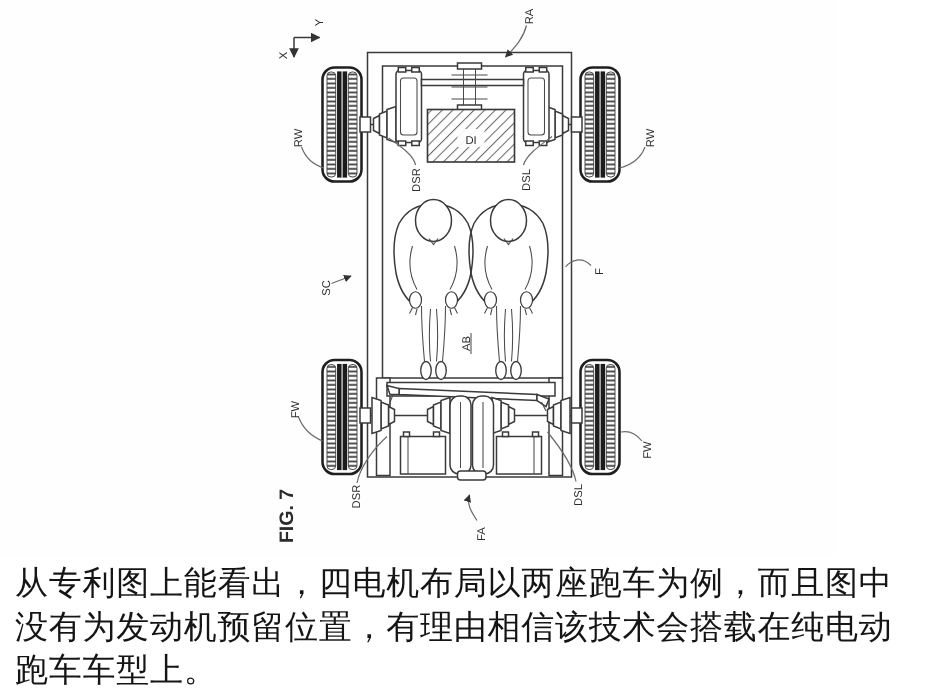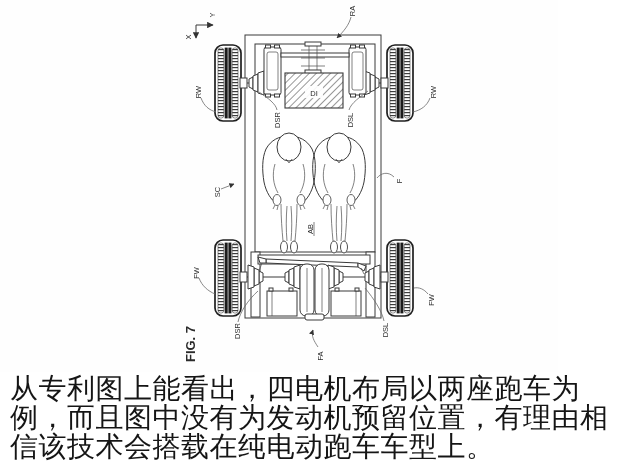--- a/index.html
+++ b/index.html
@@ -10,21 +10,21 @@
     font-family:"Liberation Sans","DejaVu Sans",sans-serif;
     overflow:hidden;
   }
   .figure-area{
     position:absolute;top:0;left:0;width:558px;height:372px;
     background:#fefefe;
   }
   .caption{
     position:absolute;top:368px;left:0;width:600px;
     padding:6px 10px 0 10px;margin:0;
-    font-size:28px;line-height:29px;letter-spacing:0.5px;
+    font-size:22px;line-height:29px;letter-spacing:0.5px;
     color:#151515;
     font-family:"Liberation Sans","DejaVu Sans",sans-serif;
   }
   svg text{
     font-family:"Liberation Sans","DejaVu Sans",sans-serif;
     fill:#2b2b2b;
   }
   .lbl{font-size:7.5px;}
   .figlbl{font-size:13px;font-weight:bold;}
   .ln{stroke:#3a3a3a;stroke-width:1;fill:none;}

